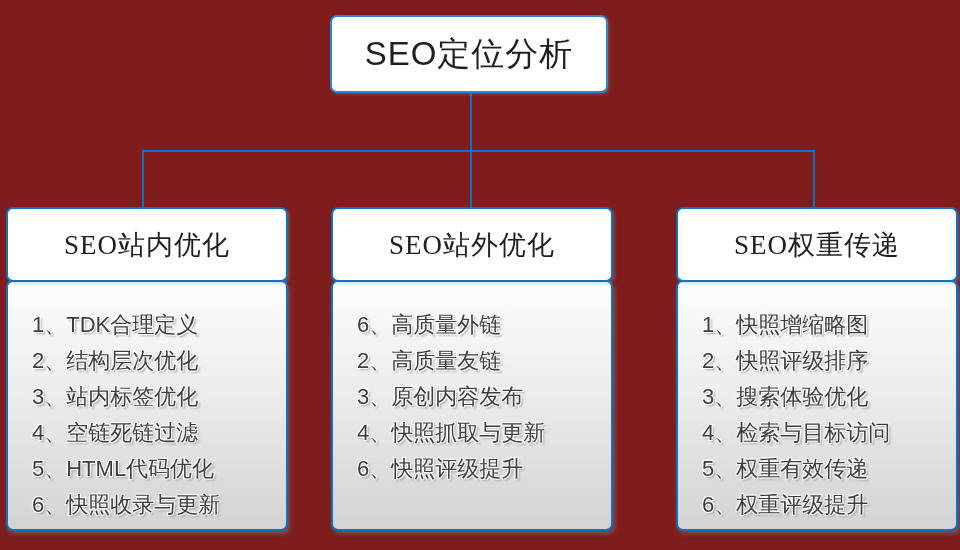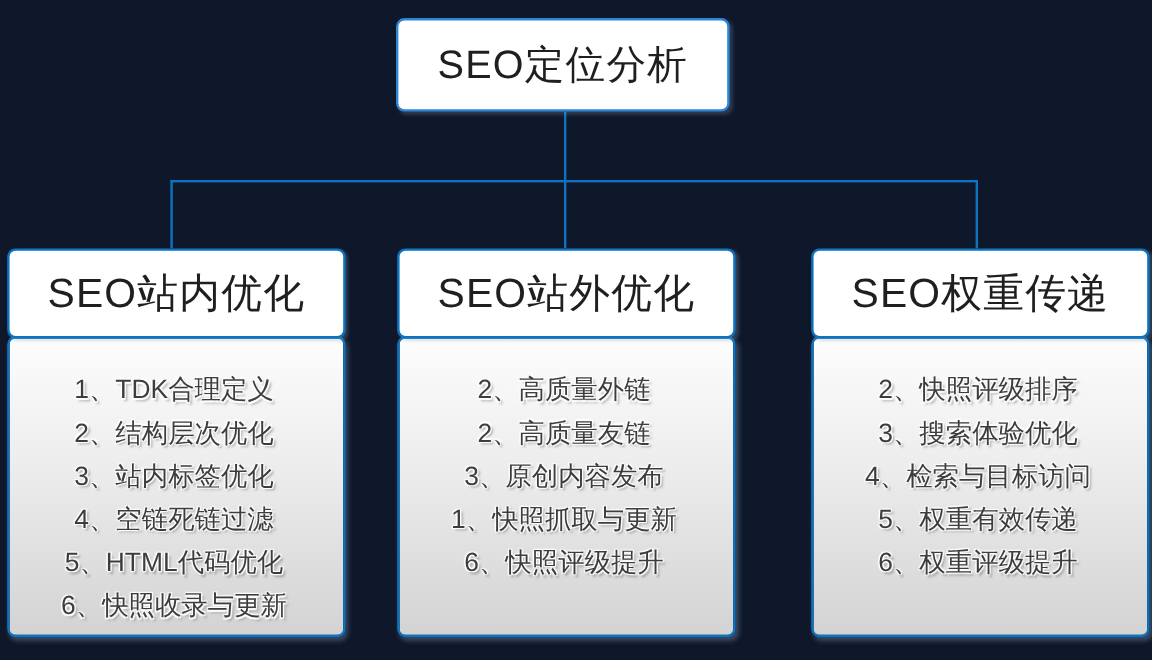--- a/index.html
+++ b/index.html
@@ -11,22 +11,21 @@
   }
   * { margin: 0; padding: 0; box-sizing: border-box; }
   html, body { background: #ffffff; }
   body {
     font-family: "Liberation Sans", "DejaVu Sans", sans-serif;
     width: 960px; height: 550px; overflow: hidden;
   }
   .canvas {
     position: relative;
     width: 960px; height: 550px;
-    background: #0f172a;
-    text-align: center;
+    background: #7f1d1d;
   }
   
   .line { position: absolute; background: var(--connector); }
   .line.v { width: 2px; }
   .line.h { height: 2px; }
   #line-root-v   { left: 470px; top: 93px;  height: 114px; }
   #line-h        { left: 142px; top: 150px; width: 673px; }
   #line-left-v   { left: 142px; top: 150px; height: 57px; }
   #line-right-v  { left: 813px; top: 150px; height: 57px; }
   
@@ -51,22 +50,22 @@
   .col-header {
     position: relative; z-index: 2;
     height: 75px;
     background: #ffffff;
     border: 2px solid var(--box-border);
     border-radius: 7px;
     display: flex; align-items: center; justify-content: center;
     box-shadow: 2px 2px 3px rgba(130, 160, 190, 0.3);
   }
   .col-header .title {
-    font-size: 34px; color: var(--header-text);
-    letter-spacing: 1px; white-space: nowrap;
+    font-size: 27px; color: var(--header-text);
+    letter-spacing: 1px; white-space: nowrap; font-family: Liberation Serif, serif;
   }
   .col-list {
     position: relative; z-index: 1;
     margin-top: -2px;
     height: 251px;
     background: linear-gradient(180deg, #fdfdfd 0%, #ececec 45%, #d3d3d3 100%);
     border: 2px solid var(--box-border);
     border-radius: 7px;
     padding: 25px 28px 0 24px;
     box-shadow: 2px 3px 4px rgba(110, 140, 170, 0.45);
@@ -109,33 +108,34 @@
       <div class="item">5、HTML代码优化</div>
       <div class="item">6、快照收录与更新</div>
     </div>
   </div>
 
   <div class="column" id="col-1">
     <div class="col-header">
       <span class="title">SEO站外优化</span>
     </div>
     <div class="col-list">
-      <div class="item">2、高质量外链</div>
+      <div class="item">6、高质量外链</div>
       <div class="item">2、高质量友链</div>
       <div class="item">3、原创内容发布</div>
-      <div class="item">1、快照抓取与更新</div>
+      <div class="item">4、快照抓取与更新</div>
       <div class="item">6、快照评级提升</div>
     </div>
   </div>
 
   <div class="column" id="col-2">
     <div class="col-header">
       <span class="title">SEO权重传递</span>
     </div>
     <div class="col-list">
+      <div class="item">1、快照增缩略图</div>
       <div class="item">2、快照评级排序</div>
       <div class="item">3、搜索体验优化</div>
       <div class="item">4、检索与目标访问</div>
       <div class="item">5、权重有效传递</div>
       <div class="item">6、权重评级提升</div>
     </div>
   </div>
 
 </div>
 

